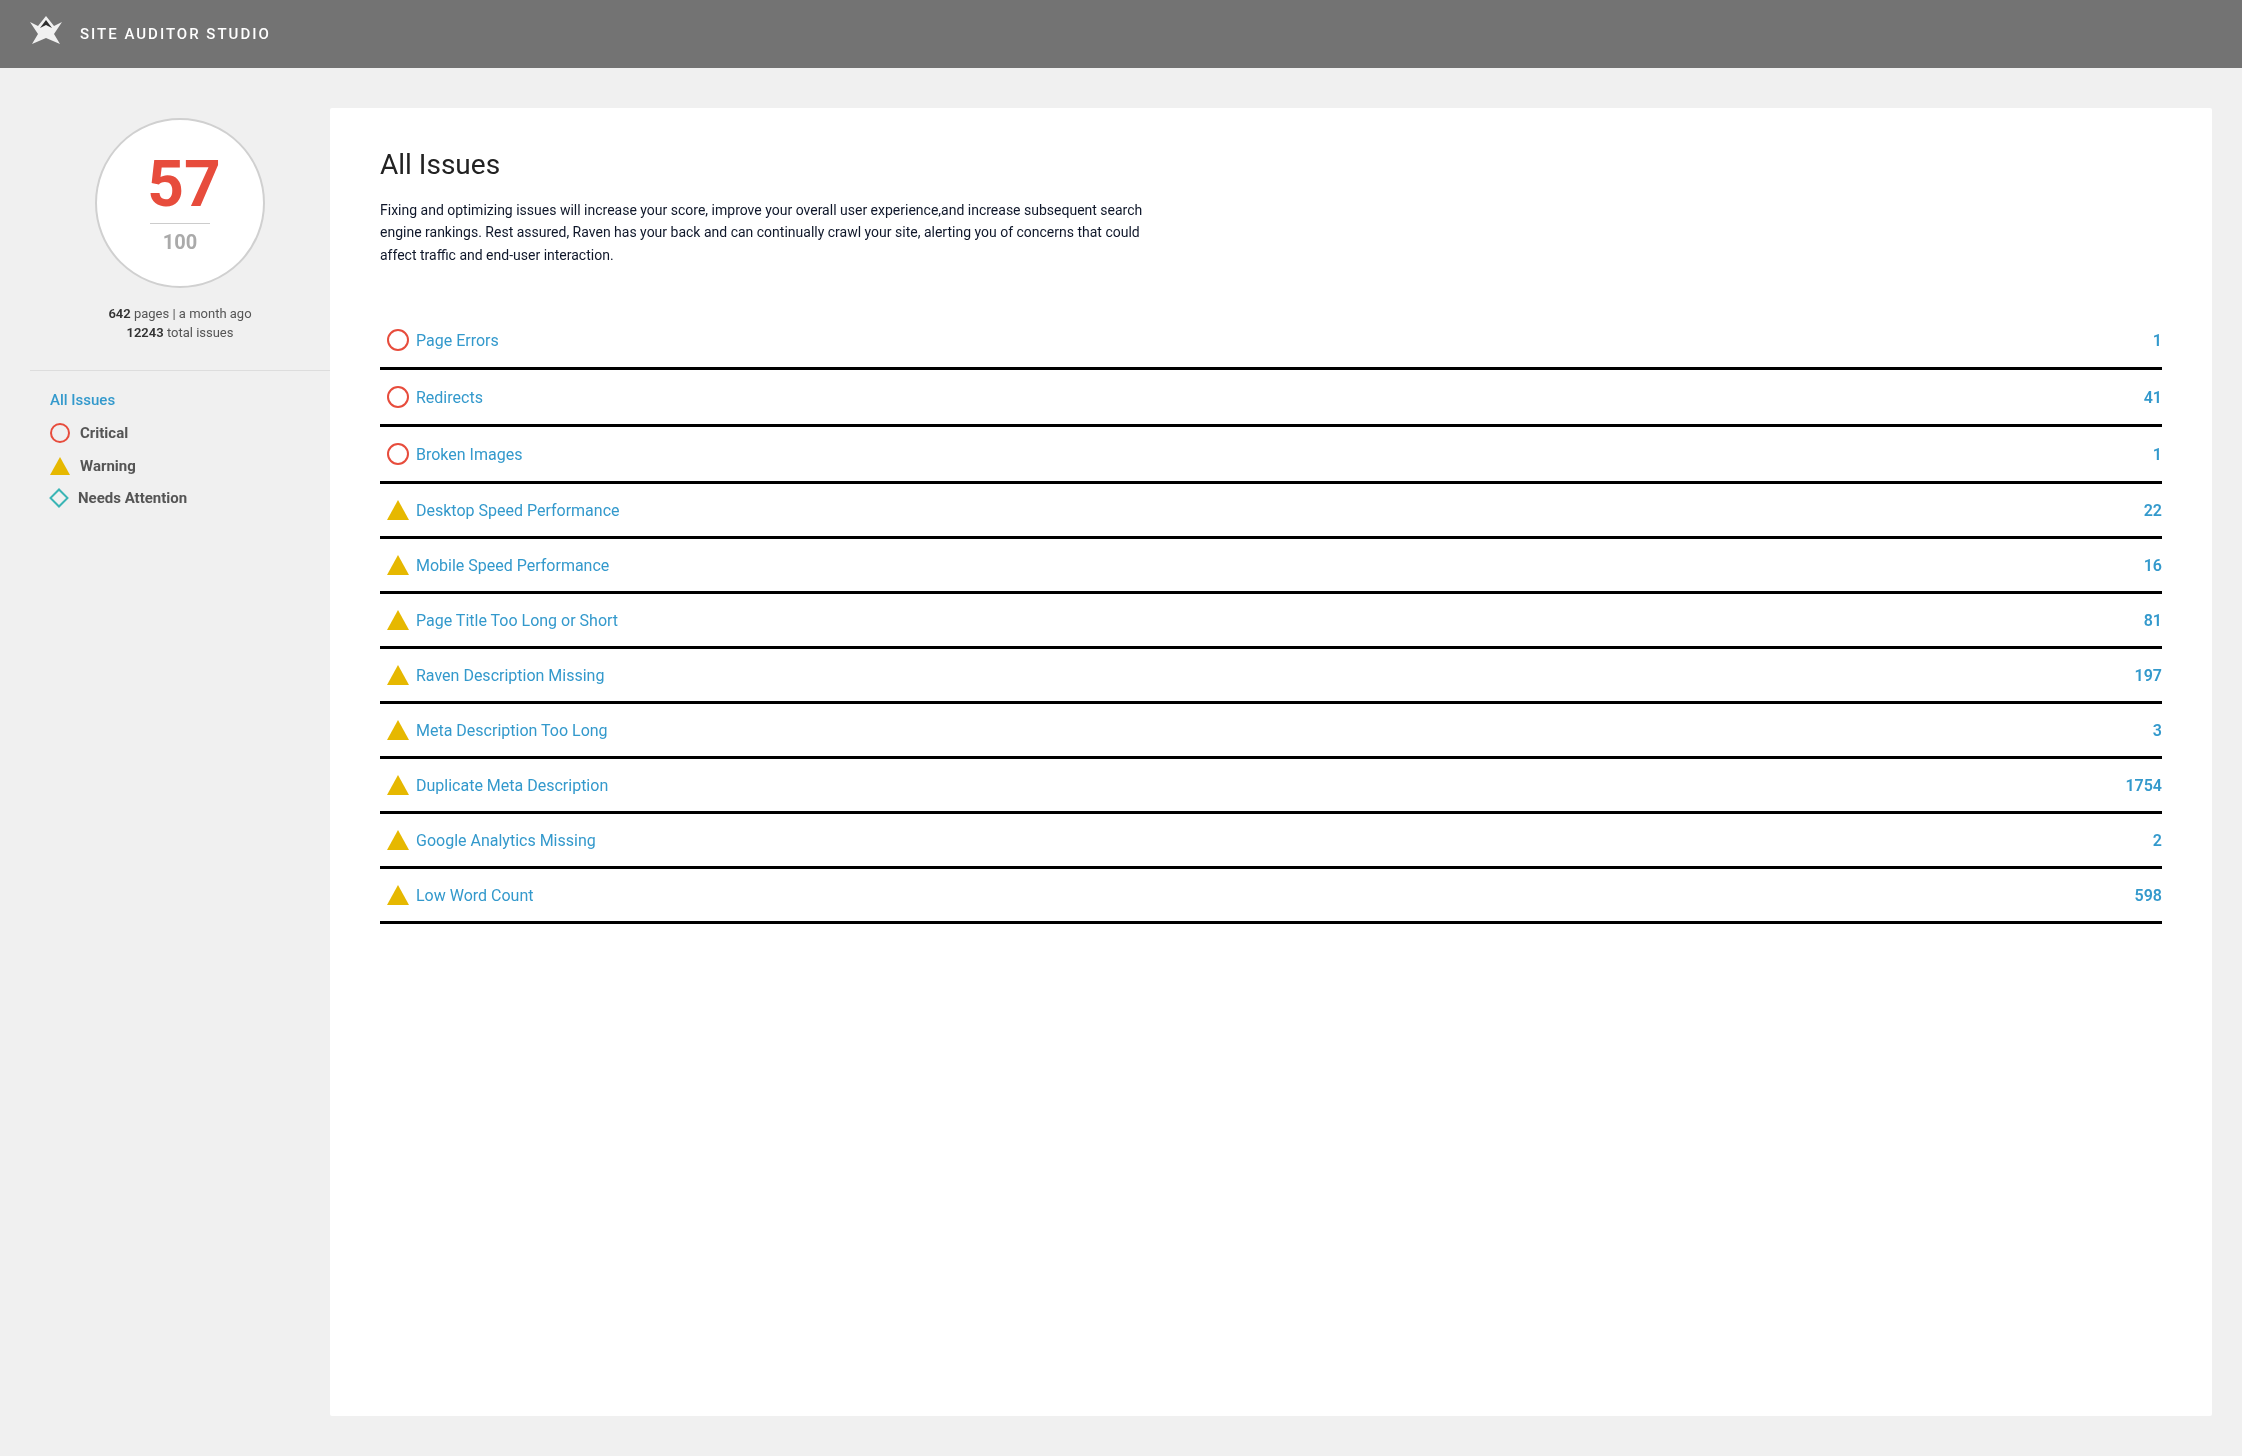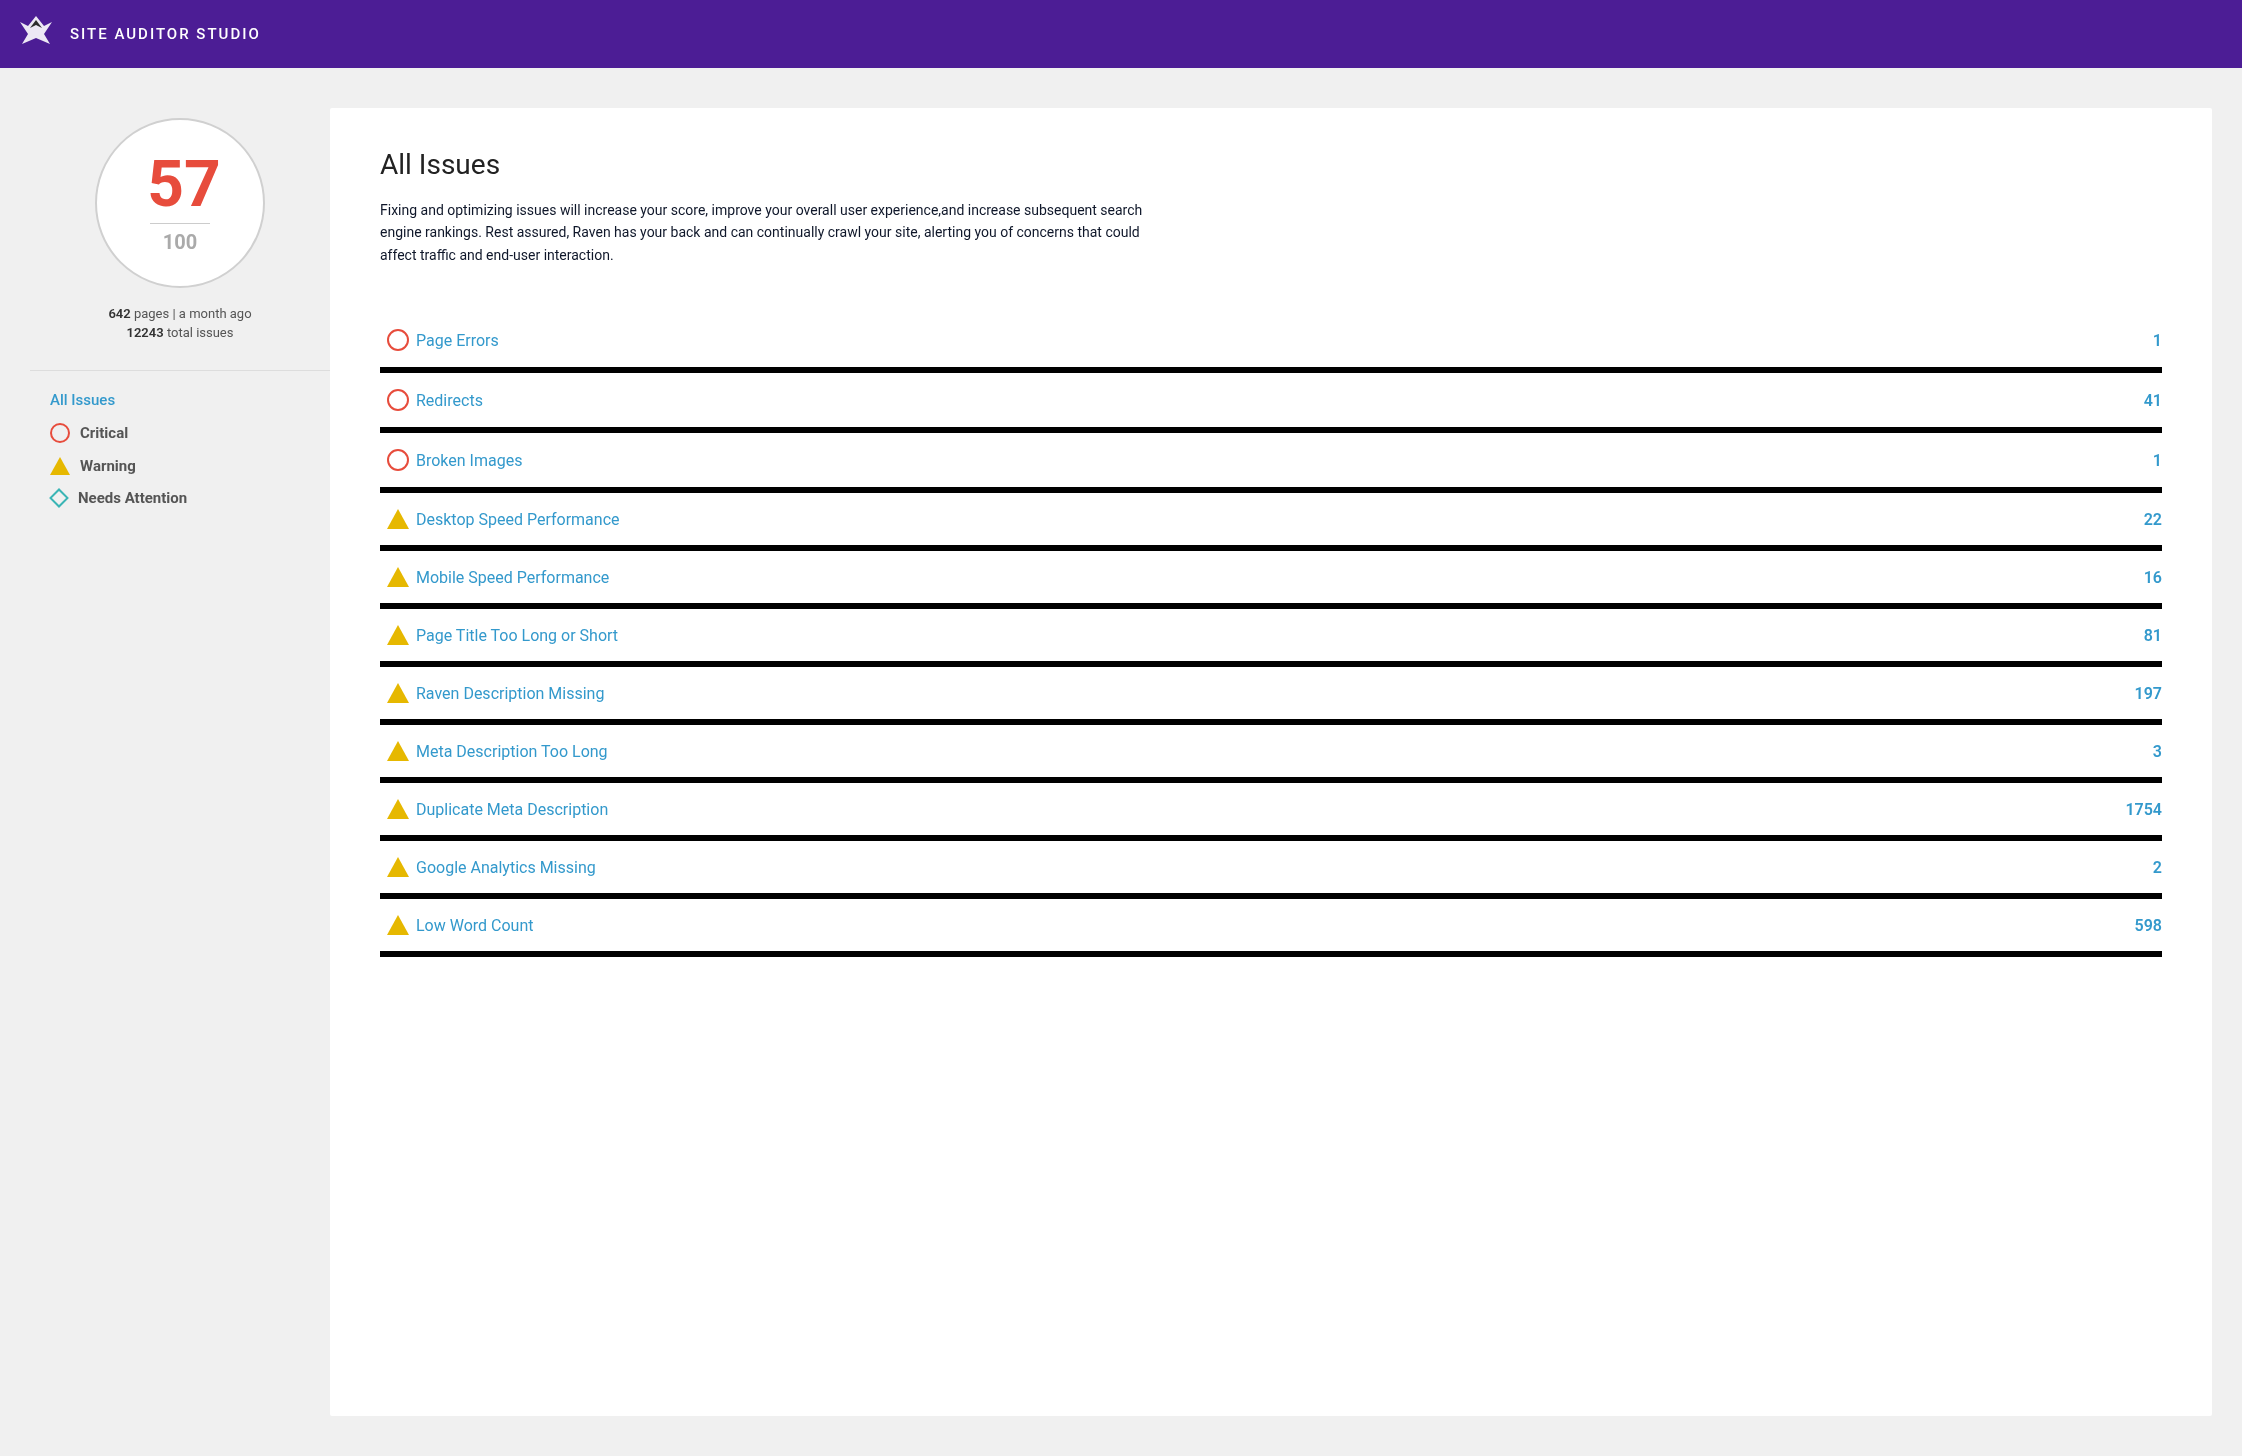--- a/index.html
+++ b/index.html
@@ -1,24 +1,24 @@
 <!DOCTYPE html>
 <html><head>
   <meta charset="utf-8">
   <style>
     * { box-sizing: border-box; margin: 0; padding: 0; }
     body { font-family: -apple-system, BlinkMacSystemFont, 'Segoe UI', Roboto, sans-serif; background: #f0f0f0; }
 
     
     #header {
-      background: #4c1d95;
+      background: #737373;
       height: 68px;
       display: flex;
       align-items: center;
-      padding: 0 14px;
+      padding: 0 24px;
       gap: 14px;
     }
     #header .logo-area {
       display: flex;
       align-items: center;
       gap: 12px;
     }
     .raven-logo {
       width: 44px;
       height: 44px;
@@ -188,21 +188,21 @@
 
     
     .issue-list {
       width: 100%;
     }
 
     .issue-row {
       display: flex;
       align-items: center;
       padding: 16px 0;
-      border-bottom: 6px solid #000000;
+      border-bottom: 3px solid #000000;
       cursor: pointer;
     }
 
     .issue-icon {
       width: 36px;
       flex-shrink: 0;
       display: flex;
       align-items: center;
       justify-content: center;
     }

